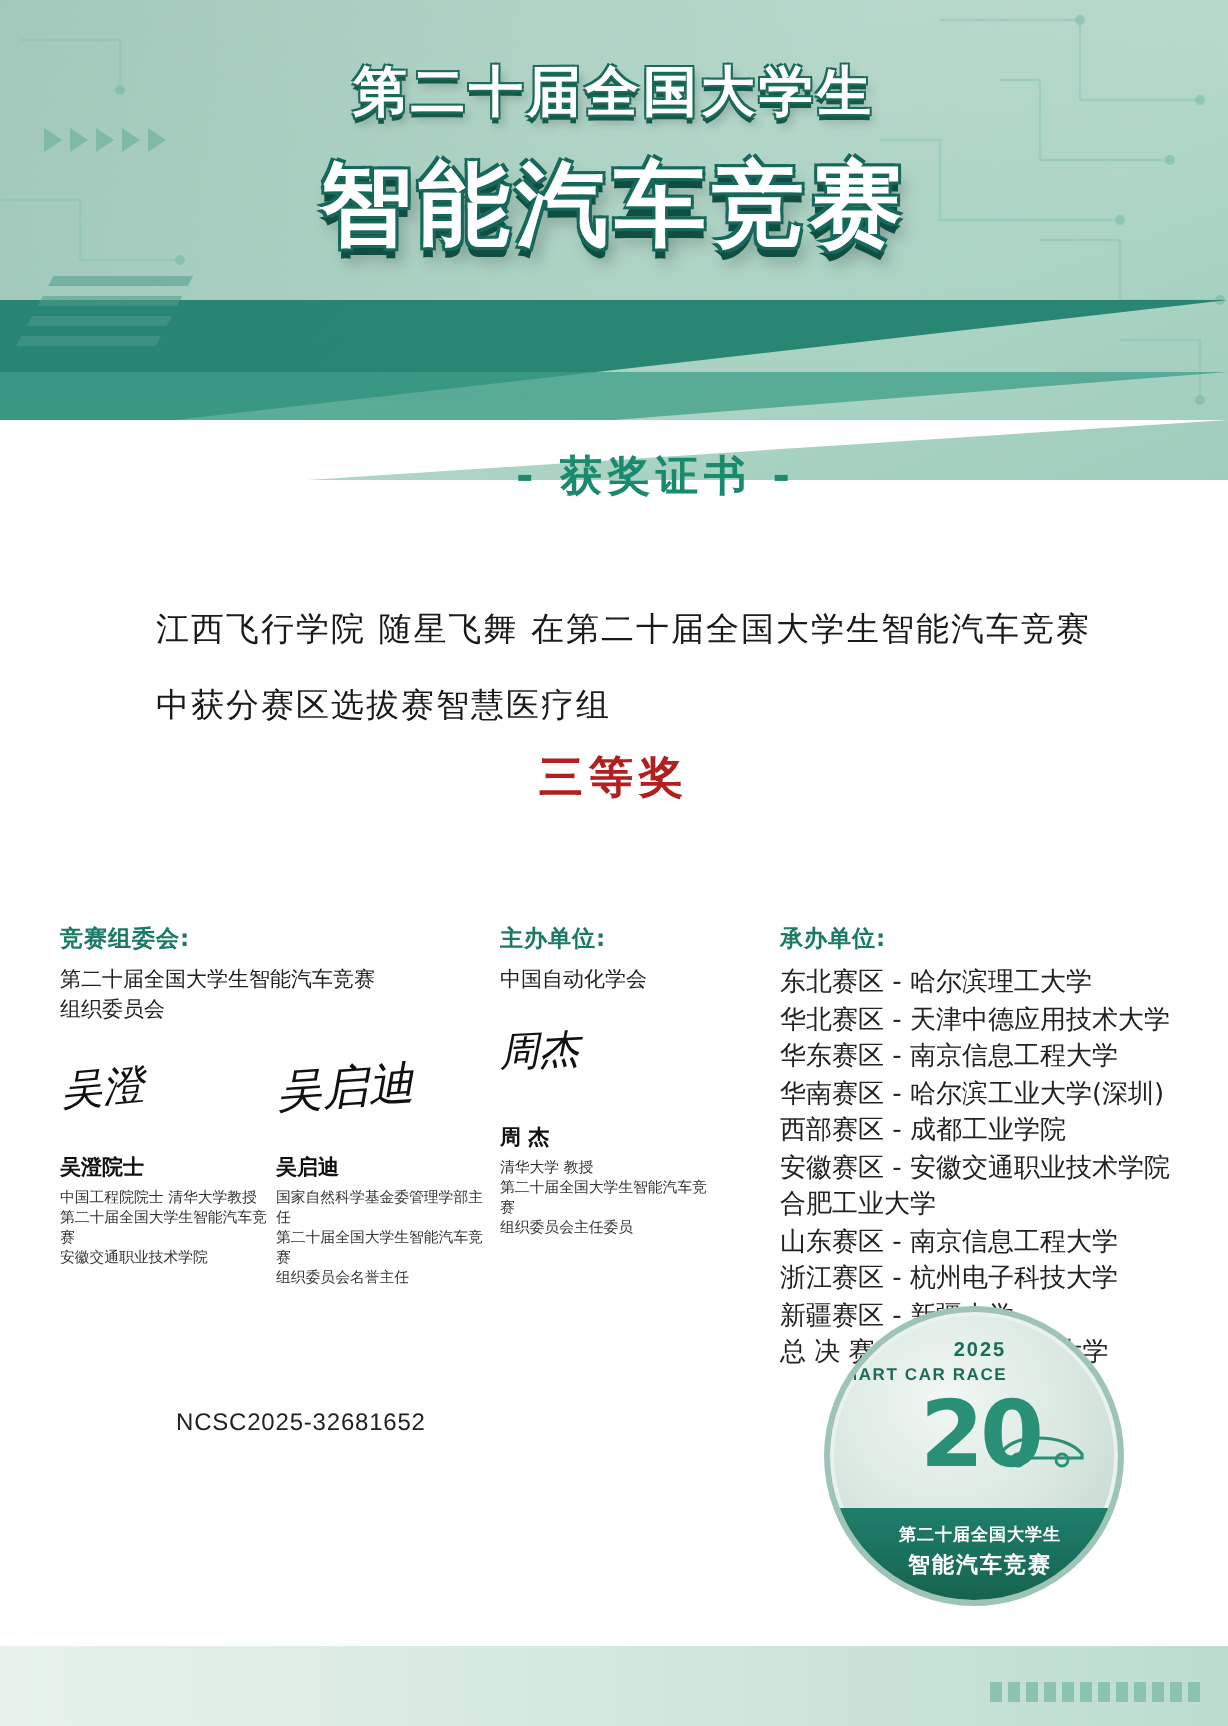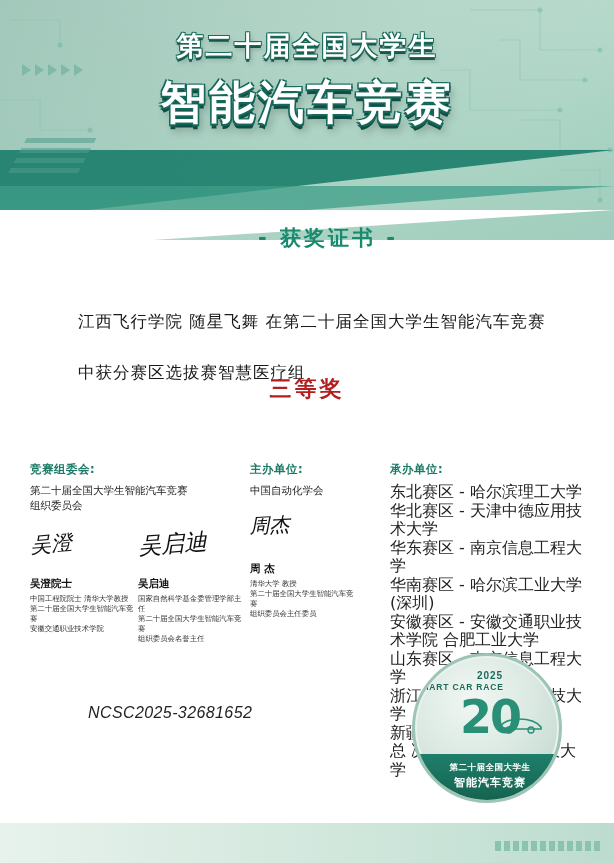--- a/index.html
+++ b/index.html
@@ -151,21 +151,21 @@
     padding-left: 42px;
   }
 
   
   .citation {
     position: absolute;
     left: 78px; top: 296px;
     width: 470px;
     font-family: "DejaVu Sans", sans-serif;
     font-size: 16.5px;
-    line-height: 51px;
+    line-height: 38px;
     color: #1a1a1a;
     letter-spacing: 1px;
   }
   .prize {
     position: absolute;
     left: 0; top: 374px;
     width: 614px;
     text-align: center;
     font-family: "DejaVu Sans", sans-serif;
     font-size: 22px;
@@ -192,21 +192,21 @@
     color: #1b7a66;
     margin-bottom: 6px;
     letter-spacing: .5px;
   }
   .col-line {
     font-family: "DejaVu Sans", sans-serif;
     font-size: 10.5px;
     color: #222;
     line-height: 15px;
   }
-  .host-list .col-line { line-height: 18.5px; font-size: 16px; }
+  .host-list .col-line { line-height: 18.5px; font-size: 13px; }
 
   
   .sigs {
     position: relative;
     height: 46px;
     margin-top: 14px;
     display: flex;
   }
   .sig {
     font-family: "DejaVu Serif", serif;
@@ -236,24 +236,23 @@
     font-size: 7.4px;
     color: #333;
     line-height: 10px;
   }
 
   
   .serial {
     position: absolute;
     left: 88px; top: 704px;
     font-family: "Liberation Sans", sans-serif;
-    font-size: 16px;
+    font-size: 12px;
     color: #222;
     letter-spacing: .4px;
-    font-style: italic;
   }
 
   
   .seal {
     position: absolute;
     right: 52px; bottom: 60px;
     width: 150px; height: 150px;
   }
   .seal-ring {
     position: absolute; inset: 0;
@@ -412,20 +411,21 @@
         </div>
       </div>
     </div>
 
     <div class="col-c host-list">
       <div class="col-head">承办单位:</div>
       <div class="col-line">东北赛区 - 哈尔滨理工大学</div>
       <div class="col-line">华北赛区 - 天津中德应用技术大学</div>
       <div class="col-line">华东赛区 - 南京信息工程大学</div>
       <div class="col-line">华南赛区 - 哈尔滨工业大学(深圳)</div>
+      <div class="col-line">西部赛区 - 成都工业学院</div>
       <div class="col-line">安徽赛区 - 安徽交通职业技术学院 合肥工业大学</div>
       <div class="col-line">山东赛区 - 南京信息工程大学</div>
       <div class="col-line">浙江赛区 - 杭州电子科技大学</div>
       <div class="col-line">新疆赛区 - 新疆大学</div>
       <div class="col-line">总  决  赛 - 杭州电子科技大学</div>
     </div>
   </div>
 
   <div class="serial">NCSC2025-32681652</div>
 

